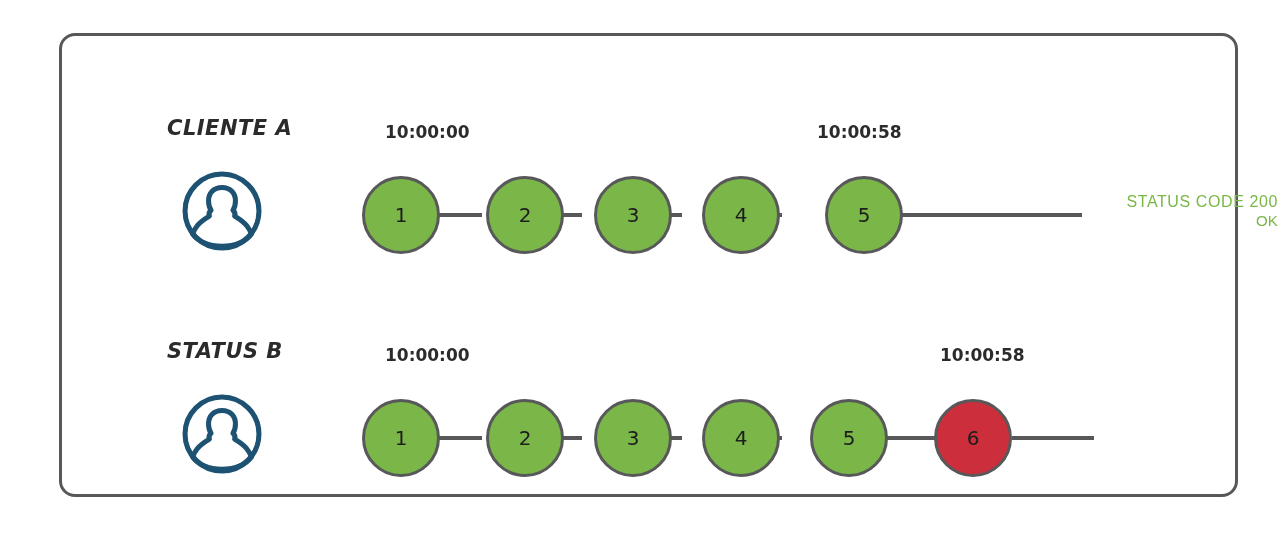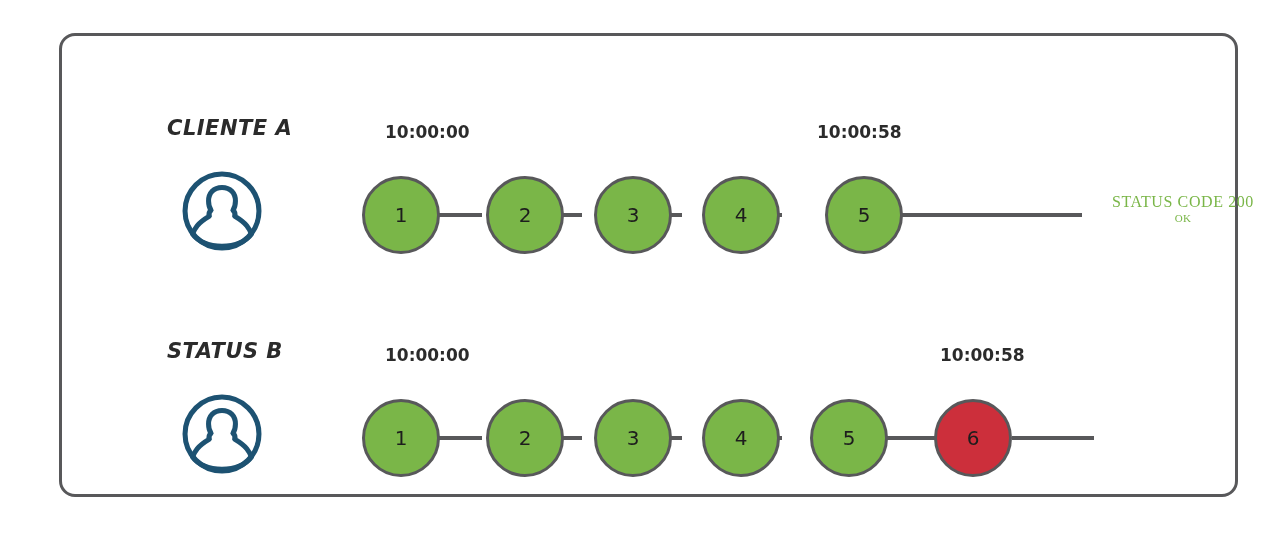--- a/index.html
+++ b/index.html
@@ -114,33 +114,33 @@
     position: absolute;
     top: 37px;
     height: 4px;
     background: #58585a;
     z-index: 1;
   }
 
   
   .status {
     position: absolute;
-    text-align: center;
+    text-align: right;
     white-space: nowrap;
-    font-family: Liberation Serif, serif;
+    font-family: Liberation Sans, sans-serif;
     line-height: 1.18;
   }
   .status .line1 {
     display: block;
     font-size: 16px;
     letter-spacing: 0.6px;
   }
   .status .line2 {
     display: block;
-    font-size: 11px;
+    font-size: 15px;
     letter-spacing: 0.2px;
   }
   .status.ok  { color: #7ab648; left: 1026px; top: 157px; width: 190px; }
 </style>
 </head>
 <body>
 
 <div id="stage">
 
   <div class="panel">

